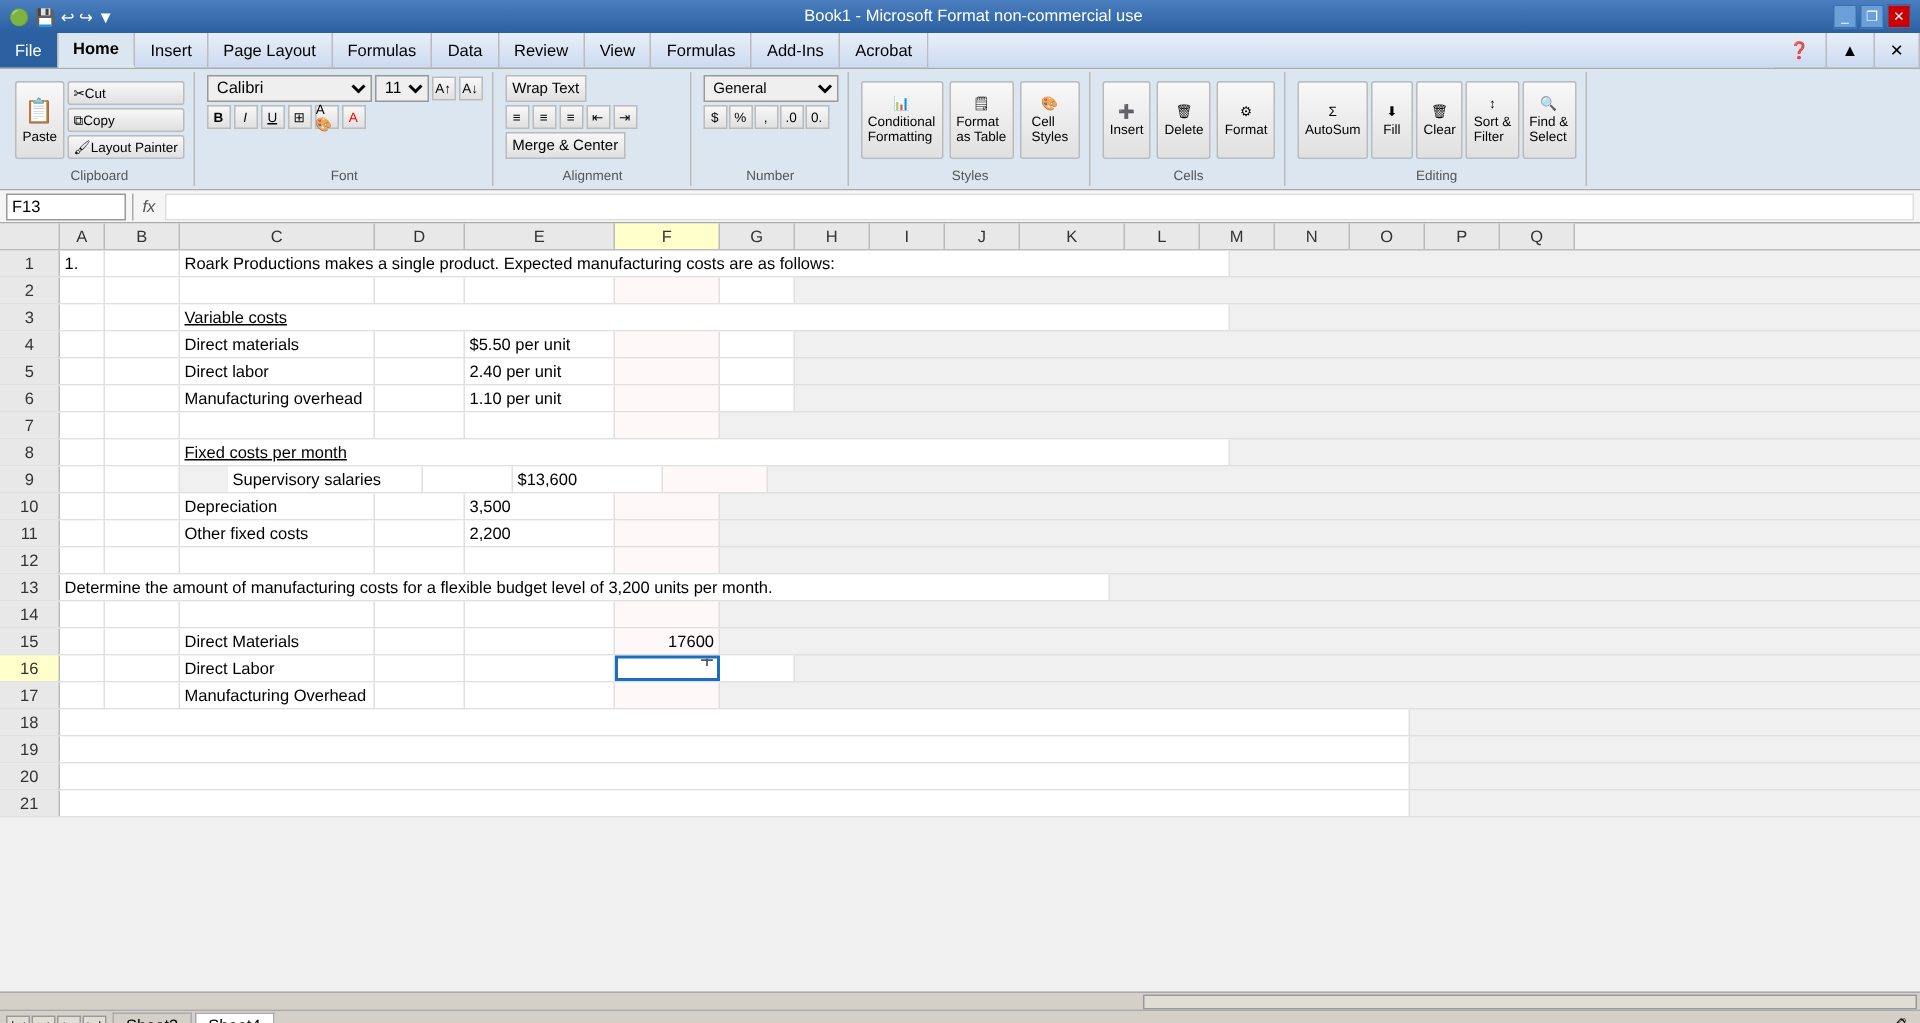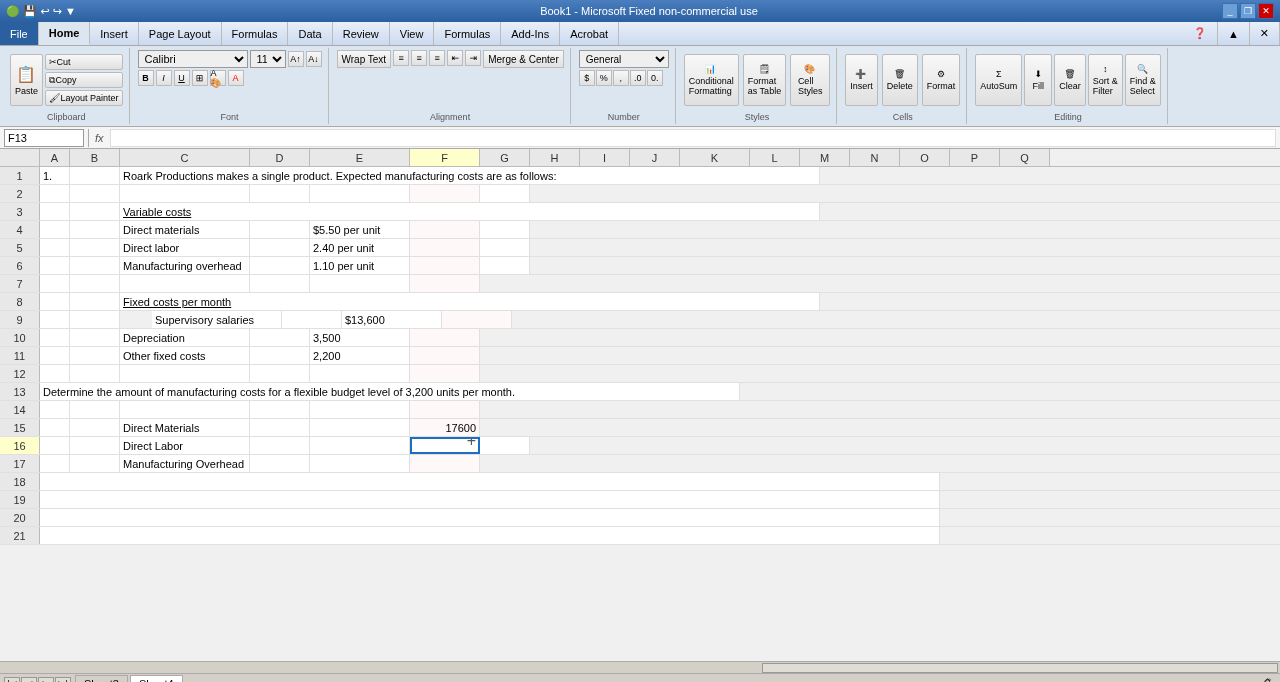--- a/index.html
+++ b/index.html
@@ -78,21 +78,21 @@
     
   </style>
 </head>
 <body>
 
 <div class="title-bar">
   <div class="title-bar-left">
     <span>🟢</span>
     <span>💾 ↩ ↪ ▼</span>
   </div>
-  <span>Book1 - Microsoft Fixed non-commercial use</span>
+  <span>Book1 - Microsoft Format non-commercial use</span>
   <div class="title-bar-controls">
     <div class="title-bar-btn">_</div>
     <div class="title-bar-btn">❐</div>
     <div class="title-bar-btn" style="background:#c00;">✕</div>
   </div>
 </div>
 
 <div class="ribbon">
   <div class="ribbon-tabs">
     <div class="ribbon-tab" style="background:#2a5fa0;color:white;">File</div>
@@ -147,21 +147,21 @@
           <div class="small-icon-btn" style="text-decoration:underline;">U</div>
           <div class="small-icon-btn">⊞</div>
           <div class="small-icon-btn">A🎨</div>
           <div class="small-icon-btn" style="color:red;">A</div>
         </div>
       </div>
       <div class="ribbon-group-label">Font</div>
     </div>
 
     <div class="ribbon-group" style="min-width:130px;">
-      <div class="ribbon-group-content" style="flex-direction:row;gap:2px;align-items:flex-start;">
+      <div class="ribbon-group-content" style="flex-direction:column;gap:2px;align-items:flex-start;">
         <div style="display:flex;gap:2px;flex-wrap:wrap;">
           <div class="wrap-text-btn">Wrap Text</div>
         </div>
         <div style="display:flex;gap:2px;">
           <div class="small-icon-btn">≡</div>
           <div class="small-icon-btn">≡</div>
           <div class="small-icon-btn">≡</div>
           <div class="small-icon-btn">⇤</div>
           <div class="small-icon-btn">⇥</div>
         </div>

